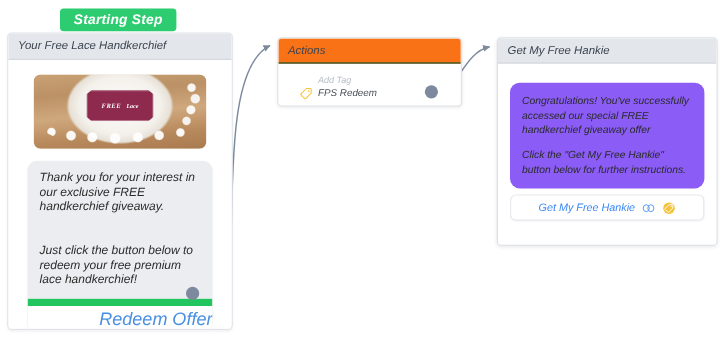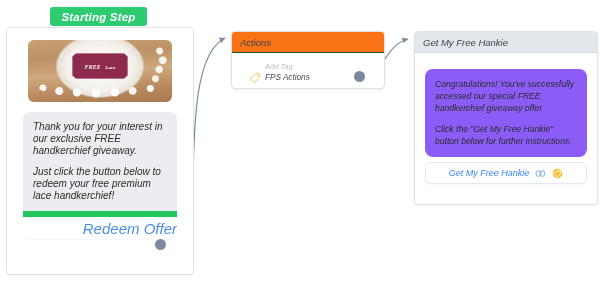--- a/index.html
+++ b/index.html
@@ -154,21 +154,21 @@
     overflow: hidden;
     box-shadow: 0 1px 1px rgba(0,0,0,0.04);
   }
   .msg-text {
     padding: 9px 9px 9px 10px;
     font-size: 10px;
     line-height: 12px;
     color: #2b2b2b;
   }
   .msg-text p { margin: 0; }
-  .msg-text p + p { margin-top: 9px; }
+  .msg-text p + p { margin-top: 25px; }
   .msg-btn {
     background: #ffffff;
     border-top: 6px solid #22c55e;
     height: 22px;
     display: flex;
     align-items: center;
     justify-content: flex-end;
     color: #4a90e2;
     font-size: 15px;
     position: relative;
@@ -296,20 +296,23 @@
     </defs>
     <path d="M166,244 C184,244 192,232 193,180 C194,120 196,52 225,38" fill="none" stroke="#7d8a9e" stroke-width="1.2" marker-end="url(#arrowhead)"></path>
     <path d="M365,76 C382,76 386,44 408,39" fill="none" stroke="#7d8a9e" stroke-width="1.2" marker-end="url(#arrowhead)"></path>
   </svg>
 
   <div class="starting-badge">
     <span>Starting Step</span>
   </div>
 
   <div class="step-panel">
+    <div class="step-panel-header">
+      <span>Your Free Lace Handkerchief</span>
+    </div>
     <div class="step-panel-body">
 
       <div class="hero-img">
         <div class="hero-laceright"></div>
         <div class="hero-lacebottom"></div>
         <div class="hero-badge">
           <span class="hb1">FREE</span>
           <span class="hb2">Lace Handkerchief</span>
           <span class="hb3">LIMITED TIME</span>
         </div>
@@ -334,21 +337,21 @@
     <div class="flow-card-header">
       <span>Actions</span>
     </div>
     <div class="action-row">
       <svg class="tag-icon" viewBox="0 0 16 16">
         <path d="M8.6 1.2 H14 a0.9 0.9 0 0 1 0.9 0.9 V7.4 L7.6 14.7 a1 1 0 0 1 -1.4 0 L1.3 9.8 a1 1 0 0 1 0 -1.4 Z" fill="none" stroke="#f5c33b" stroke-width="1.4"></path>
         <circle cx="11.6" cy="4.6" r="1.1" fill="#f5c33b"></circle>
       </svg>
       <span class="action-labels">
         <span class="action-kind">Add Tag</span>
-        <span class="action-value">FPS Actions</span>
+        <span class="action-value">FPS Redeem</span>
       </span>
     </div>
   </div>
 
   <div class="dot" id="dot-actions"></div>
 
   <div class="flow-card" id="hankie-card">
     <div class="flow-card-header">
       <span>Get My Free Hankie</span>
     </div>

